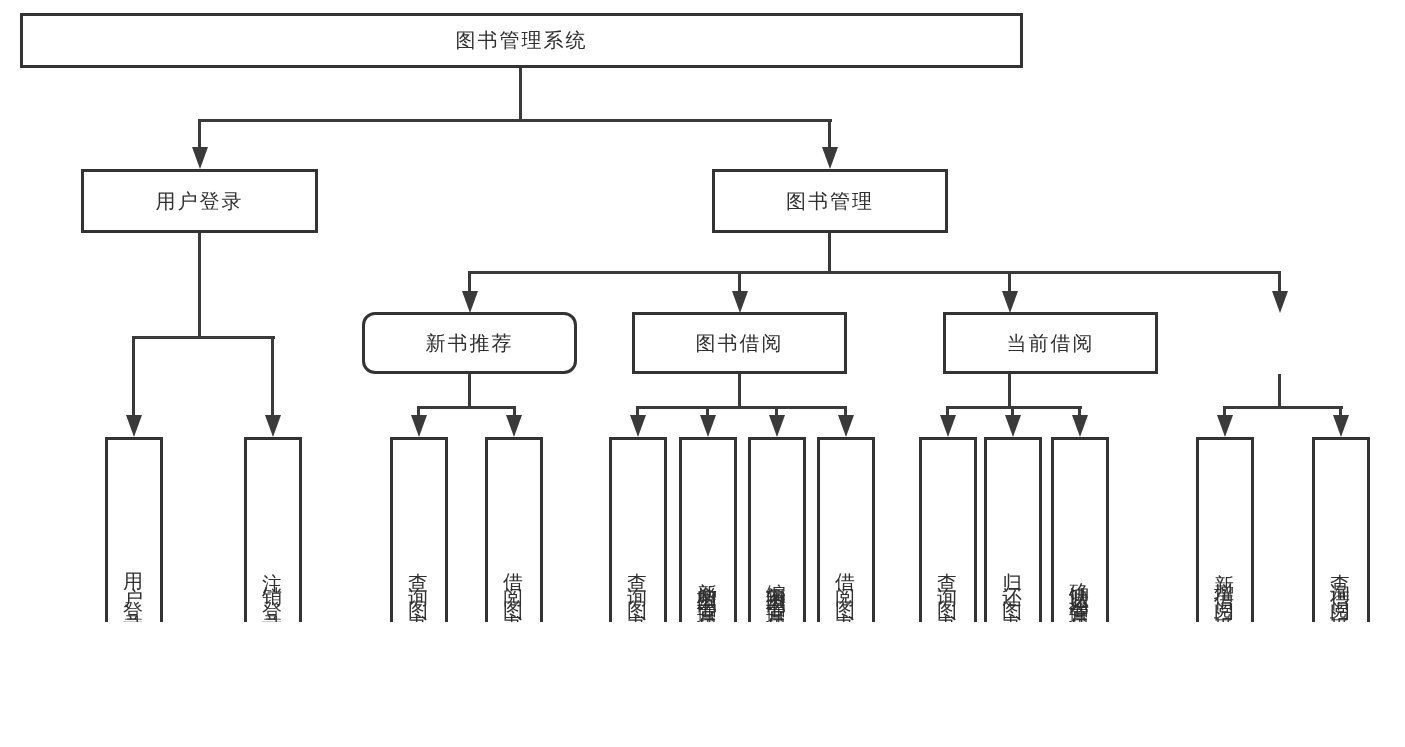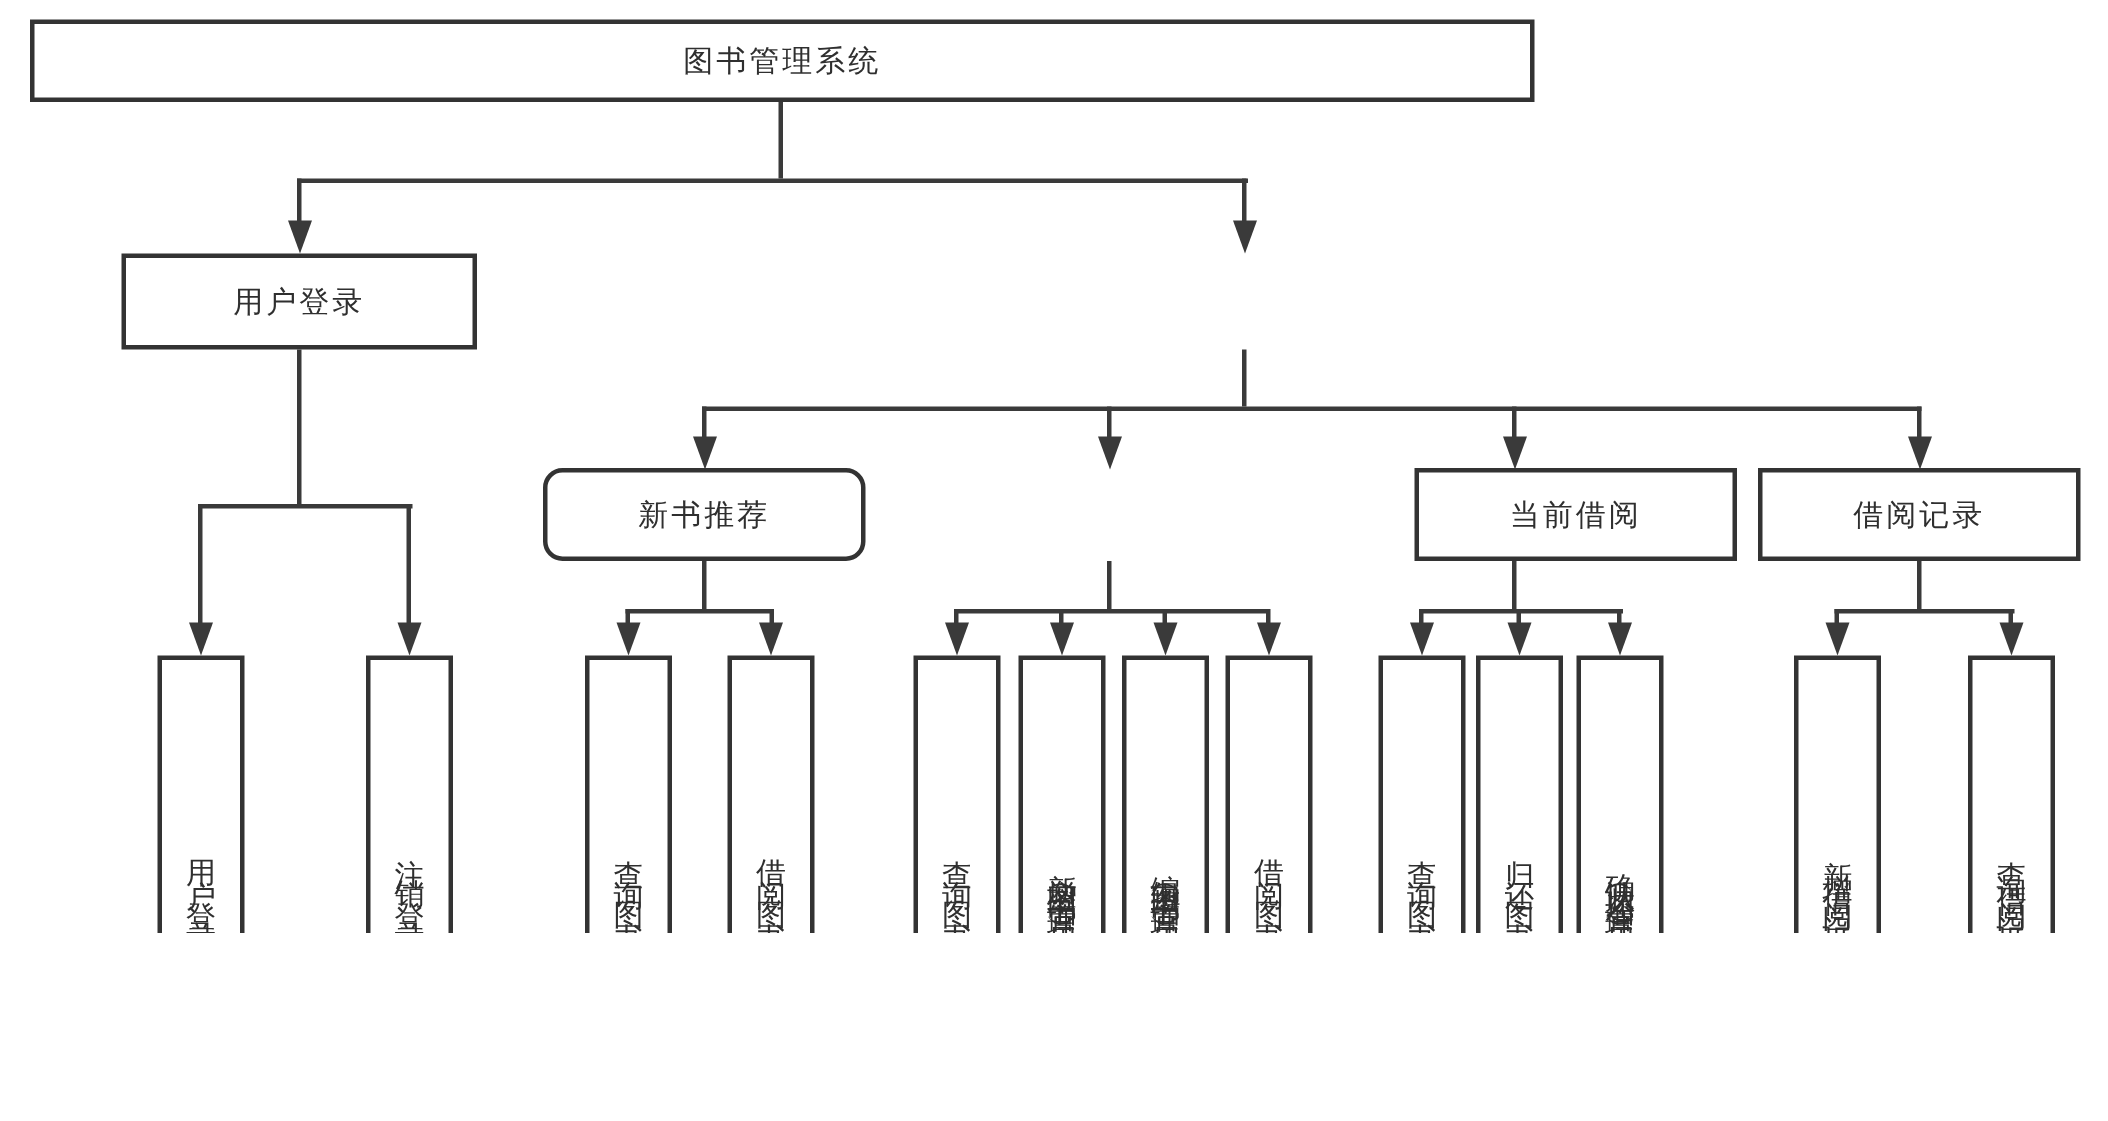--- a/index.html
+++ b/index.html
@@ -62,27 +62,28 @@
 </style>
 </head>
 <body>
 
 <div id="canvas">
 
   <div class="node" style="left:20px;top:13px;width:1003px;height:55px;">图书管理系统</div>
 
   <div class="node" style="left:81px;top:169px;width:237px;height:64px;">用户登录</div>
 
+  <div class="node" style="left:712px;top:169px;width:236px;height:64px;">图书管理</div>
 
   <div class="node" style="left:362px;top:312px;width:215px;height:62px;border-radius:13px;">新书推荐</div>
 
+  <div class="node" style="left:632px;top:312px;width:215px;height:62px;">图书借阅</div>
 
   <div class="node" style="left:902px;top:312px;width:215px;height:62px;margin-left:41px;">当前借阅</div>
 
-  <div class="node" style="left:1172px;top:312px;width:215px;height:62px;">借阅记录</div>
 
   <div class="leaf ls4" style="left:105px;">用户登录</div>
   <div class="leaf ls4" style="left:244px;">注销登录</div>
 
   <div class="leaf ls4" style="left:390px;">查询图书</div>
   <div class="leaf ls4" style="left:485px;">借阅图书</div>
 
   <div class="leaf ls4" style="left:609px;">查询图书</div>
   <div class="leaf ls10" style="left:679px;">新增图书（管理员）</div>
   <div class="leaf ls10" style="left:748px;">编辑图书（管理员）</div>

